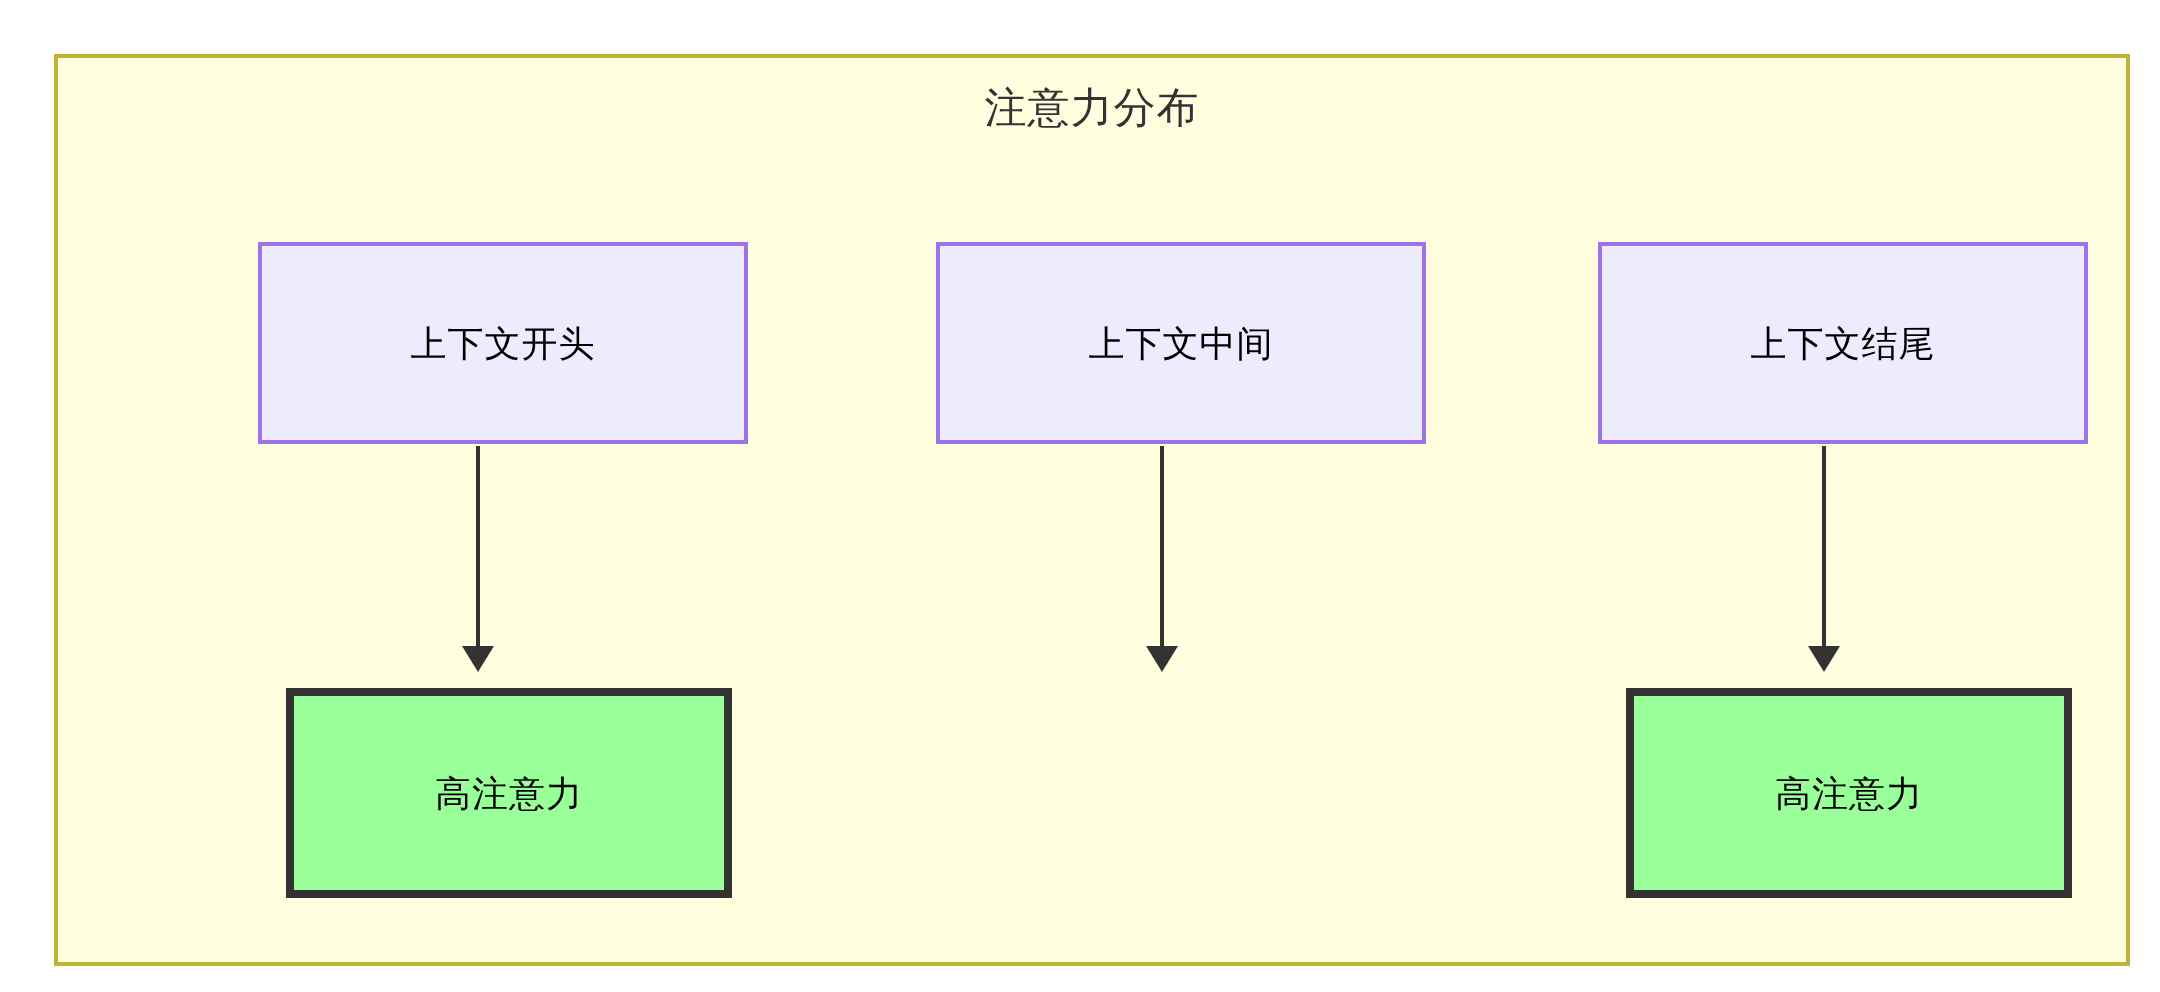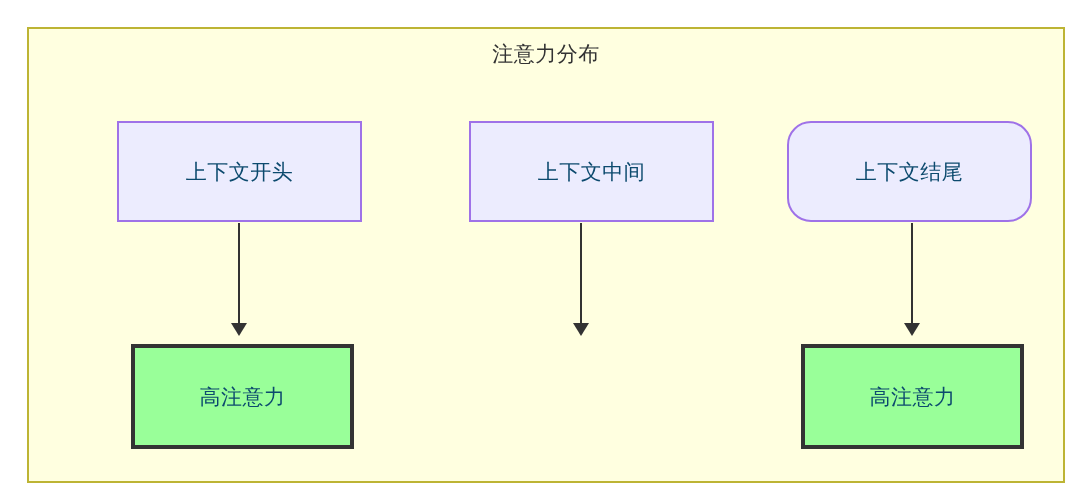--- a/index.html
+++ b/index.html
@@ -40,34 +40,35 @@
     color: #333333;
     letter-spacing: 0.5px;
   }
   
   .node {
     position: absolute;
     box-sizing: border-box;
     display: flex;
     align-items: center;
     justify-content: center;
-    font-size: 21px;
-    color: #0c4a6e;
+    font-size: 18px;
+    color: #000000;
     letter-spacing: 0.5px;
+    margin-left: 12px;
   }
   .node-source {
     width: 245px;
     height: 101px;
     background: #ececfe;
     border: 2px solid #9f72e8;
     top: 92px;
   }
   .node-source.n1 { left: 88px; }
-  .node-source.n2 { left: 440px; }
-  .node-source.n3 { left: 758px; border-radius: 24px; }
+  .node-source.n2 { left: 427px; }
+  .node-source.n3 { left: 758px; }
 
   
   .node-result {
     width: 223px;
     height: 105px;
     border: 4px solid #333333;
     top: 315px;
     text-align: center;
   }
   .node-result.r1 { left: 102px; background: #99ff99; }

